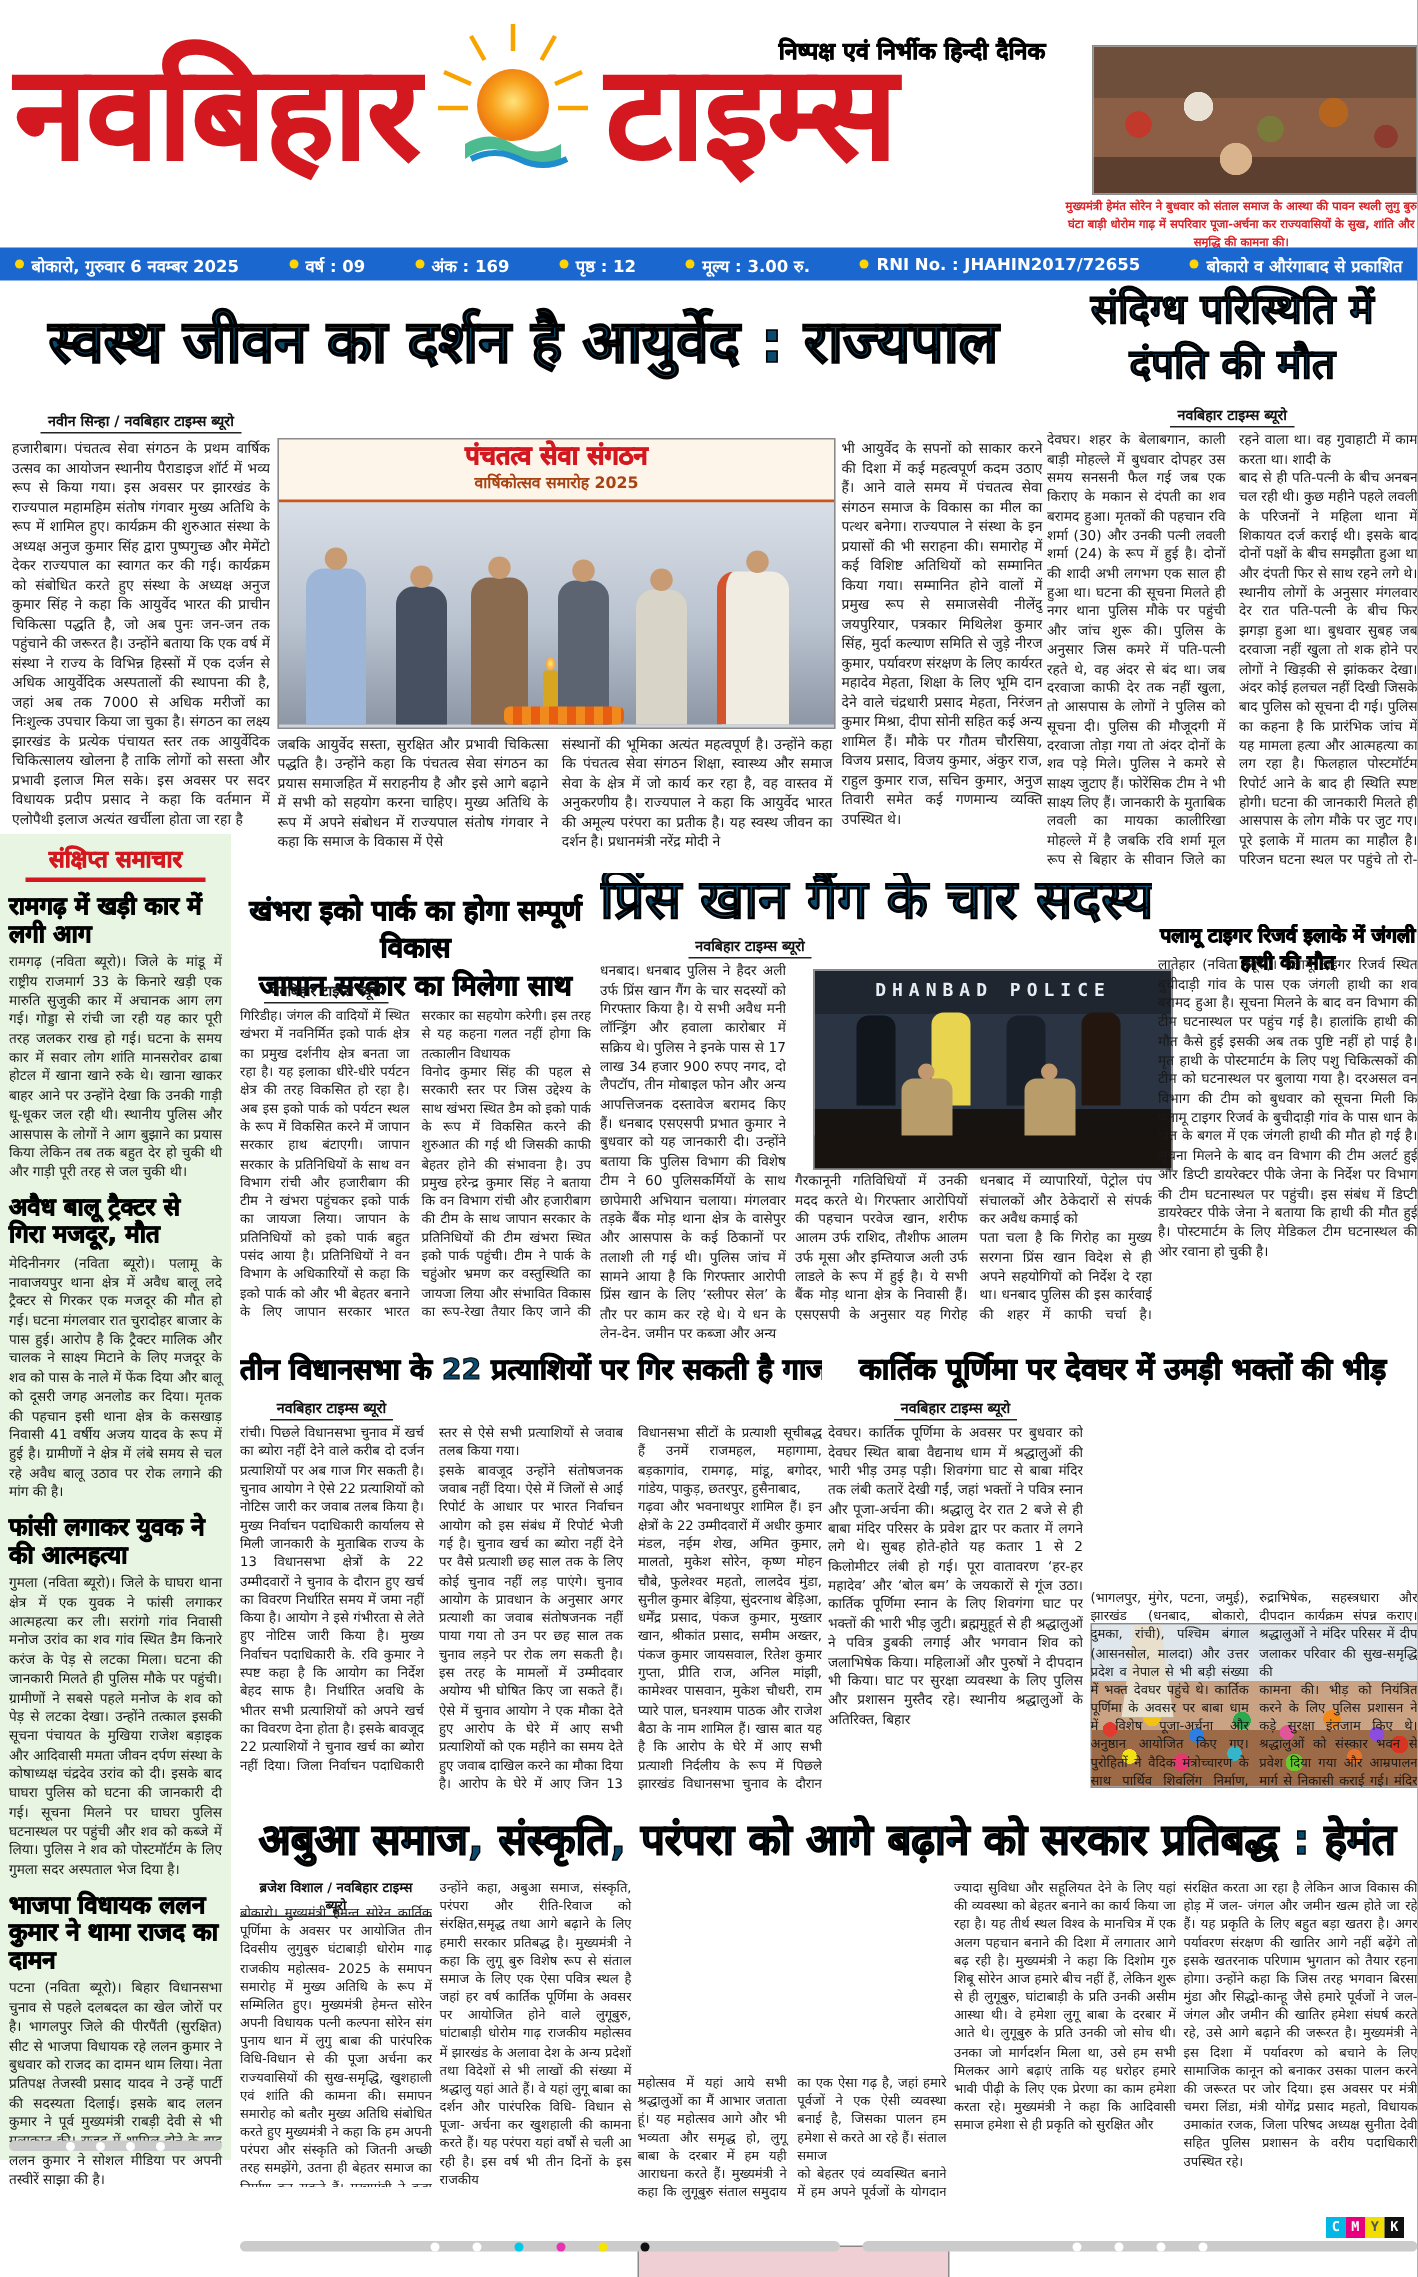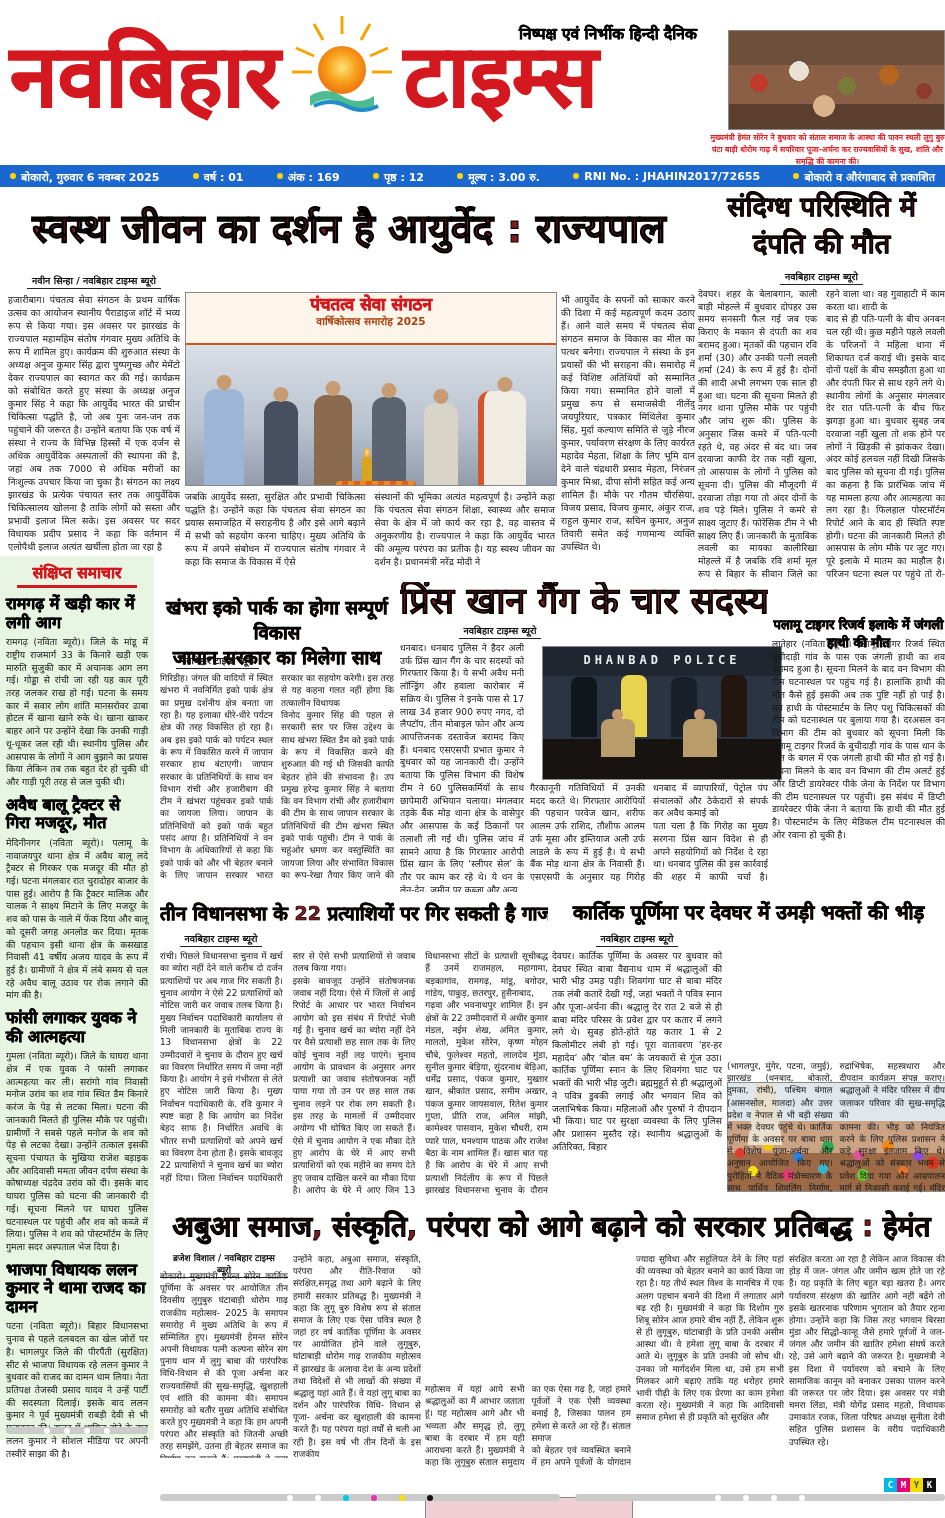--- a/index.html
+++ b/index.html
@@ -1,20 +1,20 @@
 <!DOCTYPE html>
 <html><head>
 <meta charset="utf-8">
 <style>
   html,body{margin:0;padding:0;background:#777;}
   .page{position:relative;width:945px;height:1518px;margin:0 auto;background:#fff;
         font-family:"DejaVu Sans","Liberation Sans",sans-serif;color:#1c1c1c;overflow:hidden;}
   .abs{position:absolute;}
   
-  .hl{font-weight:bold;color:#7f1d1d;text-align:center;-webkit-text-stroke:.7px #000;overflow:hidden;}
+  .hl{font-weight:bold;color:#0c4a6e;text-align:center;-webkit-text-stroke:.7px #000;overflow:hidden;}
   .byline{font-size:9.5px;font-weight:bold;text-align:center;color:#111;}
   .byline>span{border-bottom:1.5px solid #222;padding:0 5px 1px;display:inline-block;text-align:center;}
   
   .bt{font-size:9.3px;line-height:1.40;text-align:justify;overflow:hidden;color:#191919;}
   .cols2{column-count:2;column-gap:9px;}
   .cols3{column-count:3;column-gap:10px;}
   .photo{border:1px solid #8a8a8a;overflow:hidden;background:#cfd4da;}
   
   .mast-title{display:flex;align-items:flex-end;gap:10px;color:#d3181f;font-weight:bold;
               -webkit-text-stroke:1.4px #d3181f;white-space:nowrap;}
@@ -29,21 +29,21 @@
            display:inline-block;margin-right:5px;flex:0 0 auto;}
   
   .sidebar{background:#e9f5e3;padding:5px 6px 20px 6px;box-sizing:border-box;}
   .sb-header{color:#d3181f;font-size:15.5px;font-weight:bold;text-align:center;
              -webkit-text-stroke:.5px #d3181f;border-bottom:3px solid #d3181f;
              width:84%;margin:0 auto 5px auto;padding-bottom:2px;}
   .brief-head{font-size:16px;line-height:1.16;font-weight:bold;color:#000;
               -webkit-text-stroke:.6px #000;margin:7px 0 4px 0;}
   .brief-body{font-size:9.1px;line-height:1.40;text-align:justify;color:#191919;}
   
-  .lp-banner{background:#fdf4ea;border-bottom:2px solid #c9551f;text-align:center;padding:2px 0 15px;}
+  .lp-banner{background:#fdf4ea;border-bottom:2px solid #c9551f;text-align:center;padding:2px 0 5px;}
   .lp-b1{color:#d3181f;font-size:17px;font-weight:bold;-webkit-text-stroke:.6px #d3181f;line-height:1.1;}
   .lp-b2{color:#a84311;font-size:10.5px;font-weight:bold;}
   .lp-scene{position:relative;height:148px;background:linear-gradient(#d9dfe7 0%,#b9c2cf 55%,#8d97a6 100%);}
   .person{position:absolute;bottom:0;border-radius:12px 12px 0 0;}
   .person::before{content:"";position:absolute;top:-14px;left:50%;transform:translateX(-50%);
                   width:15px;height:15px;border-radius:50%;background:#c89b73;}
   .lamp{position:absolute;bottom:6px;width:10px;background:#d8a520;border-radius:2px;}
   .lamp::after{content:"";position:absolute;top:-9px;left:2px;width:6px;height:9px;border-radius:50% 50% 40% 40%;
                background:radial-gradient(#ffe680,#f08c1a);}
   .marigold{position:absolute;background:repeating-linear-gradient(90deg,#f1891d 0 6px,#e85d12 6px 12px);
@@ -125,21 +125,21 @@
          radial-gradient(circle 10px at 70px 40px,#e9e2d4 96%,transparent),
          radial-gradient(circle 9px at 118px 55px,#7a7a3a 96%,transparent),
          radial-gradient(circle 10px at 160px 44px,#b5651d 96%,transparent),
          radial-gradient(circle 8px at 195px 60px,#8e3b2f 96%,transparent),
          radial-gradient(circle 11px at 95px 75px,#d9b38c 96%,transparent),
          linear-gradient(#6e4f3c 0 35%,#8a5f46 35% 75%,#5d3f30 75% 100%);"></div>
   <div class="abs mast-caption" style="left:710px;top:132px;width:235px;height:34px;">मुख्यमंत्री हेमंत सोरेन ने बुधवार को संताल समाज के आस्था की पावन स्थली लुगु बुरु घंटा बाड़ी धोरोम गाढ़ में सपरिवार पूजा-अर्चना कर राज्यवासियों के सुख, शांति और समृद्धि की कामना की।</div>
 
   <div class="abs infobar" style="left:0;top:165px;width:945px;height:22px;box-sizing:border-box;">
     <span>बोकारो, गुरुवार 6 नवम्बर 2025</span>
-    <span>वर्ष : 01</span>
+    <span>वर्ष : 09</span>
     <span>अंक : 169</span>
     <span>पृष्ठ : 12</span>
     <span>मूल्य : 3.00 रु.</span>
     <span>RNI No. : JHAHIN2017/72655</span>
     <span>बोकारो व औरंगाबाद से प्रकाशित</span>
   </div>
 
   <div class="abs hl" style="left:4px;top:194px;width:690px;height:70px;font-size:39px;line-height:70px;white-space:nowrap;-webkit-text-stroke:1.1px #000;">स्वस्थ जीवन का दर्शन है आयुर्वेद : राज्यपाल</div>
 
   <div class="abs byline" style="left:8px;top:274px;width:172px;">

